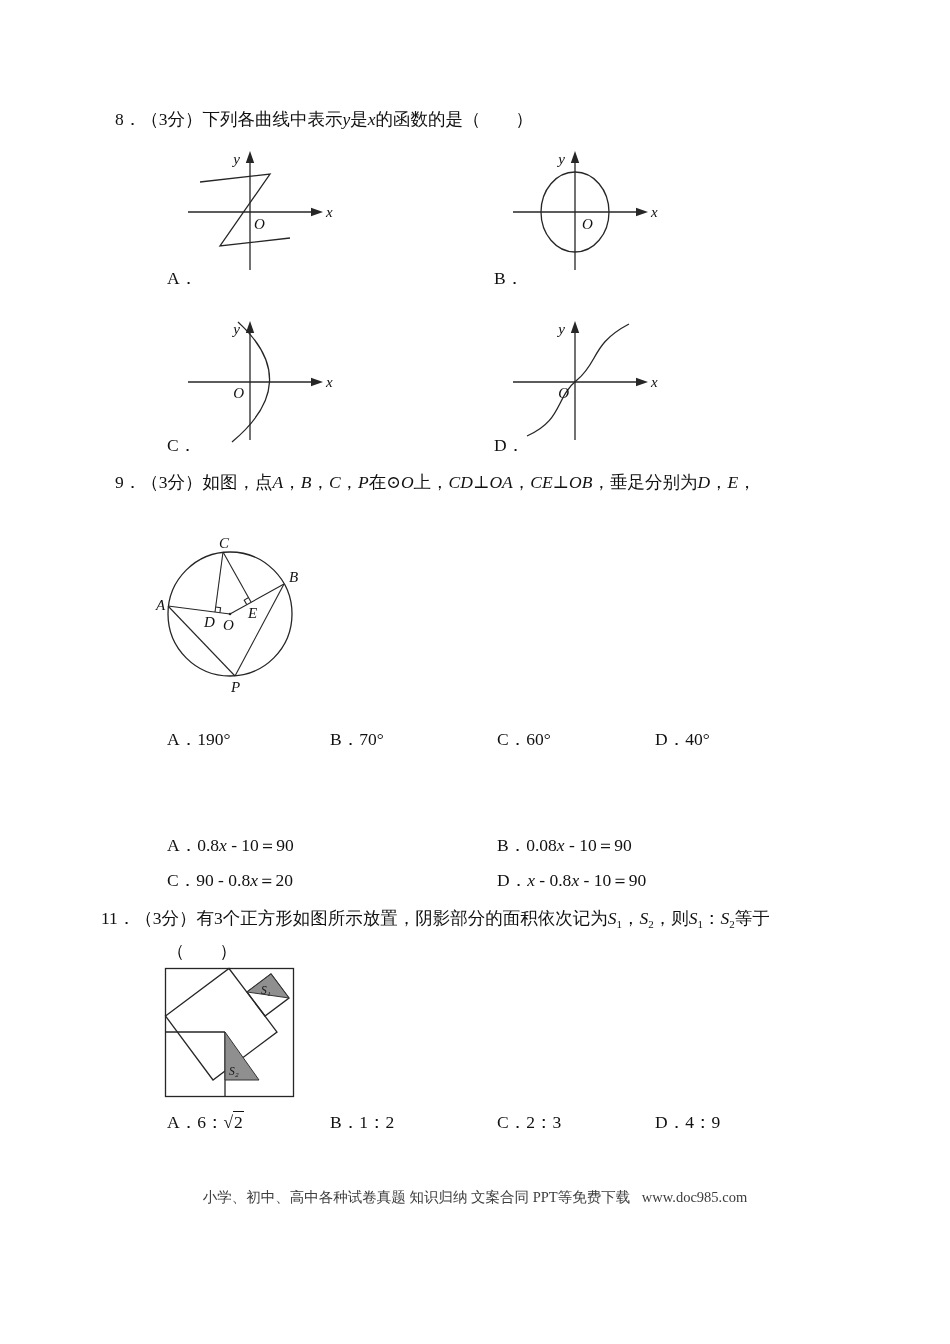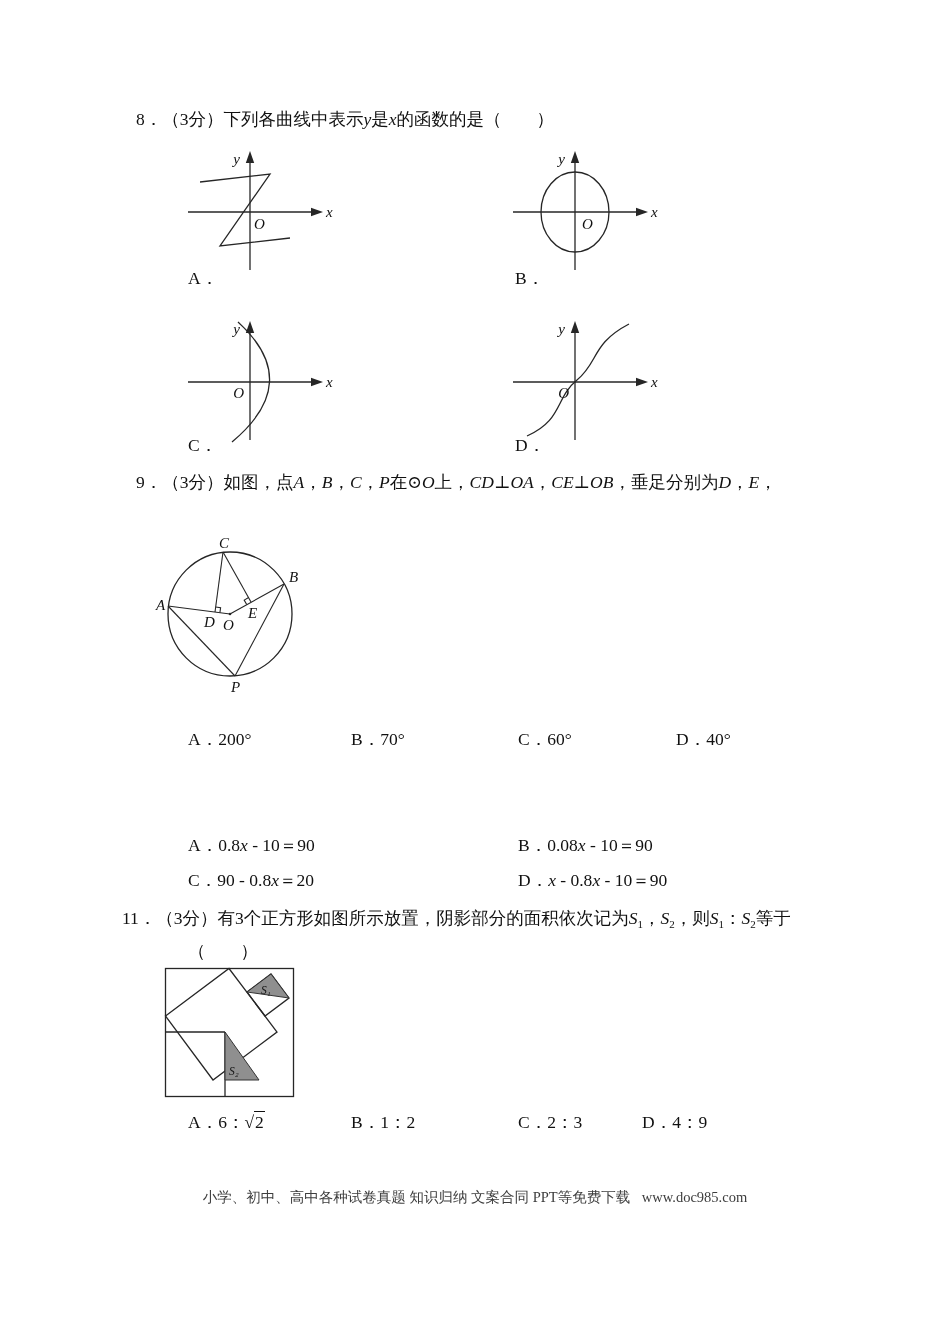--- a/index.html
+++ b/index.html
@@ -3,21 +3,21 @@
 <meta charset="utf-8">
 <style>
   * { box-sizing: border-box; }
   html,body { margin:0; padding:0; background:#ffffff; }
   .page {
     position:relative; width:950px; height:1344px; margin:0 auto;
     background:#ffffff; color:#111;
     font-family:"Liberation Serif","DejaVu Serif",serif;
     font-size:17.5px;
   }
-  .abs { position:absolute; white-space:nowrap; line-height:1.4;margin-left:21px; }
+  .abs { position:absolute; white-space:nowrap; line-height:1.4; }
   .v { font-style:italic; font-family:"Liberation Serif","DejaVu Serif",serif; }
   .sub { font-size:11px; vertical-align:-4px; font-style:normal; }
   .sqa { border-top:1.2px solid #111; padding:0 1px; }
   svg.fig { position:absolute; overflow:visible; }
   .ln { stroke:#262626; stroke-width:1.3; fill:none; }
   .thin { stroke:#262626; stroke-width:1.1; fill:none; }
   .ah { fill:#262626; stroke:none; }
   .shade { fill:#8f8f8f; stroke:#333333; stroke-width:1; }
   svg.fig text {
     font-family:"Liberation Serif","DejaVu Serif",serif;
@@ -102,21 +102,21 @@
     <circle class="ah" cx="75" cy="78" r="1.3"></circle>
     <text x="64" y="12">C</text>
     <text x="1" y="74">A</text>
     <text x="134" y="46">B</text>
     <text x="76" y="156">P</text>
     <text x="49" y="91">D</text>
     <text x="68" y="94">O</text>
     <text x="93" y="82">E</text>
   </svg>
 
-  <div class="abs" style="left:167px;top:727px">A．200°</div>
+  <div class="abs" style="left:167px;top:727px">A．190°</div>
   <div class="abs" style="left:330px;top:727px">B．70°</div>
   <div class="abs" style="left:497px;top:727px">C．60°</div>
   <div class="abs" style="left:655px;top:727px">D．40°</div>
 
 
   <div class="abs" style="left:167px;top:833px"><span>A．0.8</span><span class="v">x</span><span> - 10＝90</span></div>
   <div class="abs" style="left:497px;top:833px"><span>B．0.08</span><span class="v">x</span><span> - 10＝90</span></div>
   <div class="abs" style="left:167px;top:868px"><span>C．90 - 0.8</span><span class="v">x</span><span>＝20</span></div>
   <div class="abs" style="left:497px;top:868px"><span>D．</span><span class="v">x</span><span> - 0.8</span><span class="v">x</span><span> - 10＝90</span></div>
 
@@ -131,20 +131,20 @@
     <line class="ln" x1="2.5" y1="66" x2="62" y2="66"></line>
     <line class="ln" x1="62" y1="66" x2="62" y2="130.5"></line>
     <polygon class="shade" points="62,66 96,114 62,114"></polygon>
     <text class="small-lbl" x="98" y="28">S₁</text>
     <text class="small-lbl" x="66" y="109">S₂</text>
   </svg>
 
   <div class="abs" style="left:167px;top:1110px"><span>A．6：</span><span>√</span><span class="sqa">2</span></div>
   <div class="abs" style="left:330px;top:1110px"><span>B．1：2</span></div>
   <div class="abs" style="left:497px;top:1110px"><span>C．2：3</span></div>
-  <div class="abs" style="left:621px;top:1110px"><span>D．4：9</span></div>
+  <div class="abs" style="left:655px;top:1110px"><span>D．4：9</span></div>
 
   <div class="footer">
     <span>小学、初中、高中各种试卷真题 知识归纳 文案合同 PPT等免费下载</span>
     <span class="url">www.doc985.com</span>
   </div>
 
 </div>
 
 </body></html>

